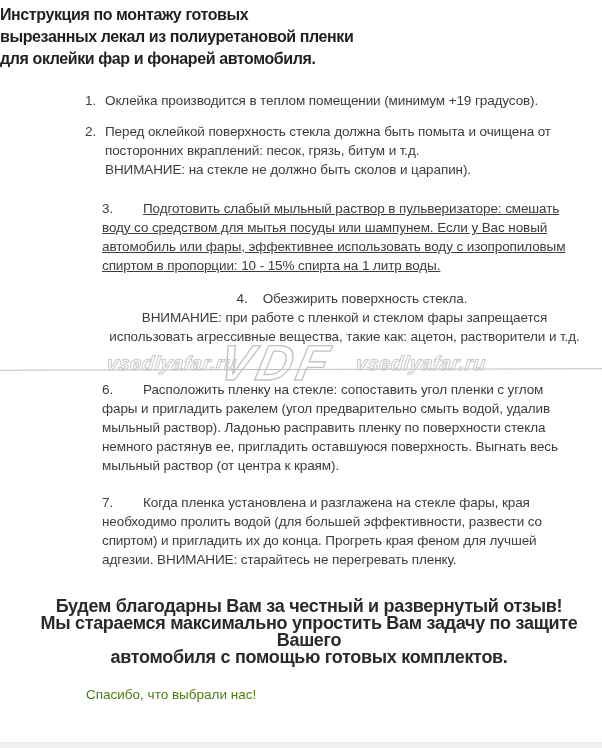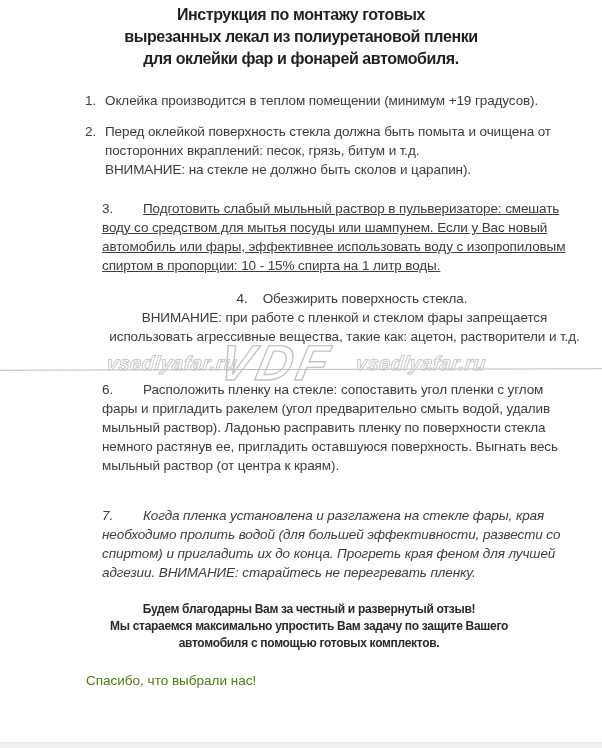--- a/index.html
+++ b/index.html
@@ -12,21 +12,21 @@
   }
   .page {
     position: relative;
     width: 602px; height: 748px;
     background: #ffffff;
     overflow: hidden;
   }
   .doc-title {
     position: relative; z-index: 1;
     padding-top: 4px;
-    text-align: center;
+    text-align: left;
     font-size: 16px; font-weight: bold;
     letter-spacing: -0.4px;
     line-height: 22px;
     color: #1f1f1f;
     white-space: pre-line;
   }
   
   .step-a {
     position: relative; z-index: 1;
     display: flex;
@@ -45,26 +45,26 @@
     letter-spacing: -0.1px;
   }
   .step-b .num { display: inline-block; width: 41px; }
   .step-b .txt { white-space: pre-line; }
   .mt-title { margin-top: 21px; }
   .mt-s2 { margin-top: 12px; }
   .mt-s3 { margin-top: 20px; text-decoration: underline; }
   .mt-s4 { margin-top: 14px; text-align: center; }
   .mt-s5 { margin-top: 21px; }
   .mt-s6 { margin-top: 34px; }
-  .mt-s7 { margin-top: 31px; font-style: italic; }
+  .mt-s7 { margin-top: 18px; }
   .closing-bold {
     position: relative; z-index: 1;
-    margin-top: 19px;
+    margin-top: 29px;
     text-align: center;
-    font-size: 12px; font-weight: bold;
+    font-size: 18px; font-weight: bold;
     letter-spacing: -0.3px;
     line-height: 17px;
     color: #2a2a2a;
     white-space: pre-line;
     padding-left: 16px;
   }
   .thanks {
     position: relative; z-index: 1;
     margin-top: 19px;
     margin-left: 86px;

